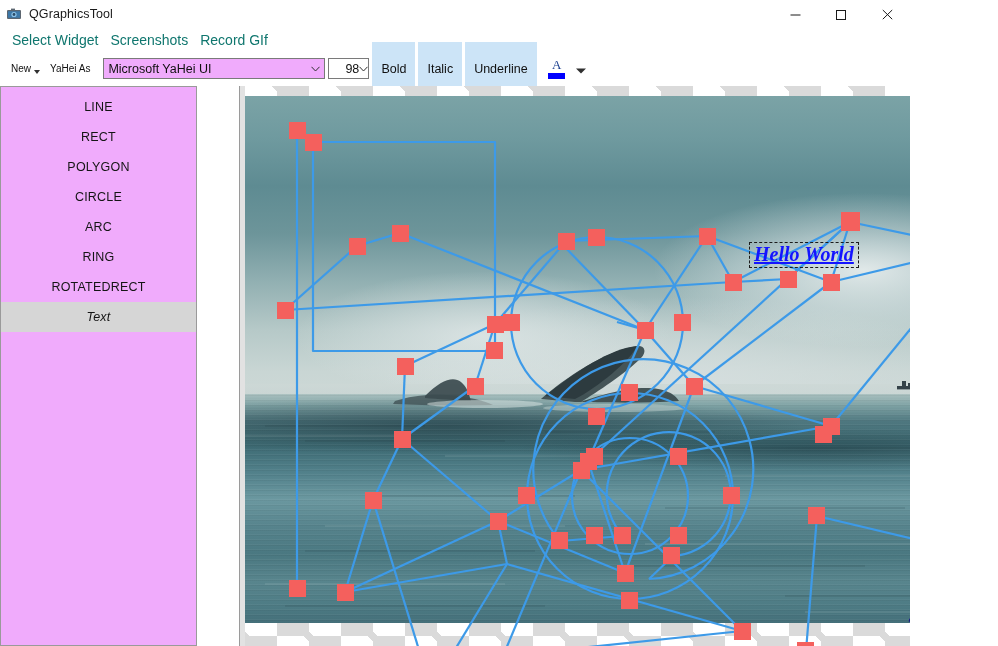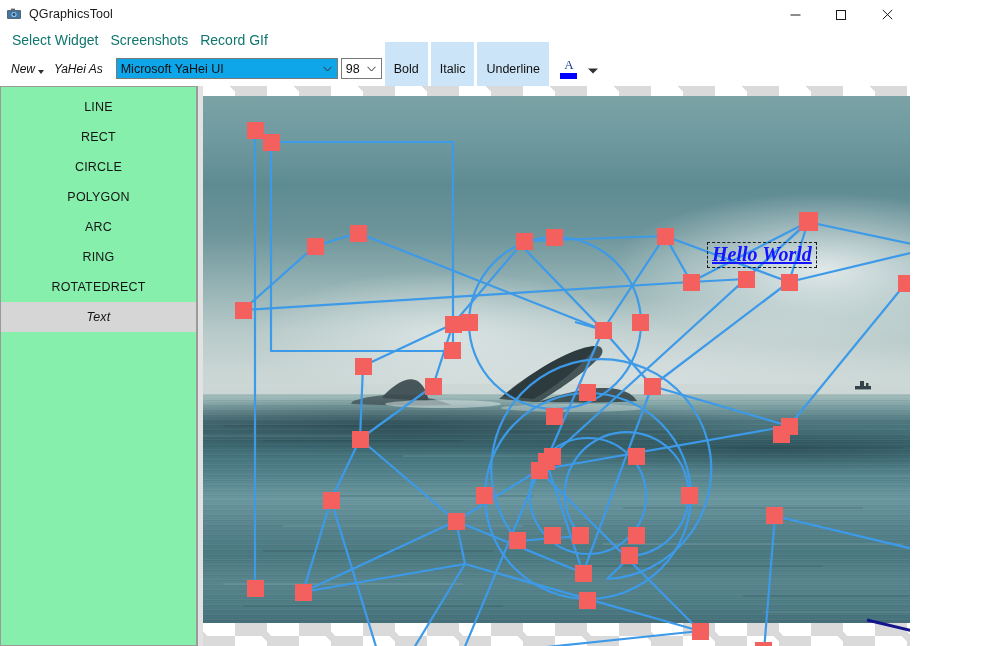--- a/index.html
+++ b/index.html
@@ -76,43 +76,42 @@
     height: 33px;
     flex: 0 0 33px;
     background: #ffffff;
     display: flex;
     align-items: center;
     padding-left: 6px;
     gap: 0px;
     border-bottom: 1px solid #ffffff;
   }
   .tb-text-btn {
-    font-size: 12px;
+    font-size: 10px;
     color: #101010;
     padding: 4px 5px;
     white-space: nowrap;
     cursor: default;
     display: flex;
     align-items: center;
     gap: 3px;
-    font-style: italic;
   }
   .caret-down {
     width: 0; height: 0;
     border-left: 3.5px solid transparent;
     border-right: 3.5px solid transparent;
     border-top: 4px solid #303030;
     margin-top: 6px;
   }
   .font-combo {
     margin-left: 8px;
     width: 222px;
     height: 21px;
     border: 1px solid #7a7a7a;
-    background: #0ea5e9;
+    background: #f0abfc;
     display: flex;
     align-items: center;
     box-sizing: border-box;
     cursor: default;
   }
   .font-combo .val {
     flex: 1;
     font-size: 12.5px;
     color: #101010;
     padding-left: 4px;
@@ -126,20 +125,21 @@
   .size-combo {
     margin-left: 3px;
     width: 41px;
     height: 21px;
     border: 1px solid #7a7a7a;
     background: #ffffff;
     display: flex;
     align-items: center;
     box-sizing: border-box;
     cursor: default;
+    padding-left: 12px;
   }
   .size-combo .val {
     flex: 1;
     font-size: 12.5px;
     color: #101010;
     padding-left: 4px;
   }
   .style-btn {
     height: 22px;
     background: #cce4f7;
@@ -186,21 +186,21 @@
     flex: 1;
     display: flex;
     min-height: 0;
     position: relative;
   }
 
   
   .sidebar {
     width: 197px;
     flex: 0 0 197px;
-    background: #86efac;
+    background: #f0abfc;
     border: 1px solid #9a9a9a;
     border-top: 1px solid #9a9a9a;
     box-sizing: border-box;
     overflow: hidden;
     padding-top: 5px;
   }
   .shape-item {
     height: 30px;
     display: flex;
     align-items: center;
@@ -215,20 +215,21 @@
     font-style: italic;
   }
 
   
   .canvas-wrap {
     flex: 1;
     position: relative;
     background: #ffffff;
     overflow: hidden;
     border-left: 1px solid #9a9a9a;
+    margin-left: 42px;
   }
   .vscroll {
     position: absolute;
     left: 0; top: 0; bottom: 0;
     width: 5px;
     background: #f0f0f0;
   }
   .vscroll .thumb {
     position: absolute;
     left: 0; top: 0; width: 5px; height: 100%;
@@ -407,22 +408,22 @@
           </svg>
       </span>
     </div>
   </div>
 
   <div class="body-row">
 
     <div class="sidebar">
       <div class="shape-item">LINE</div>
       <div class="shape-item">RECT</div>
+      <div class="shape-item">POLYGON</div>
       <div class="shape-item">CIRCLE</div>
-      <div class="shape-item">POLYGON</div>
       <div class="shape-item">ARC</div>
       <div class="shape-item">RING</div>
       <div class="shape-item">ROTATEDRECT</div>
       <div class="shape-item selected">Text</div>
     </div>
 
     <div class="canvas-wrap">
 
       <div class="checker"></div>
 

